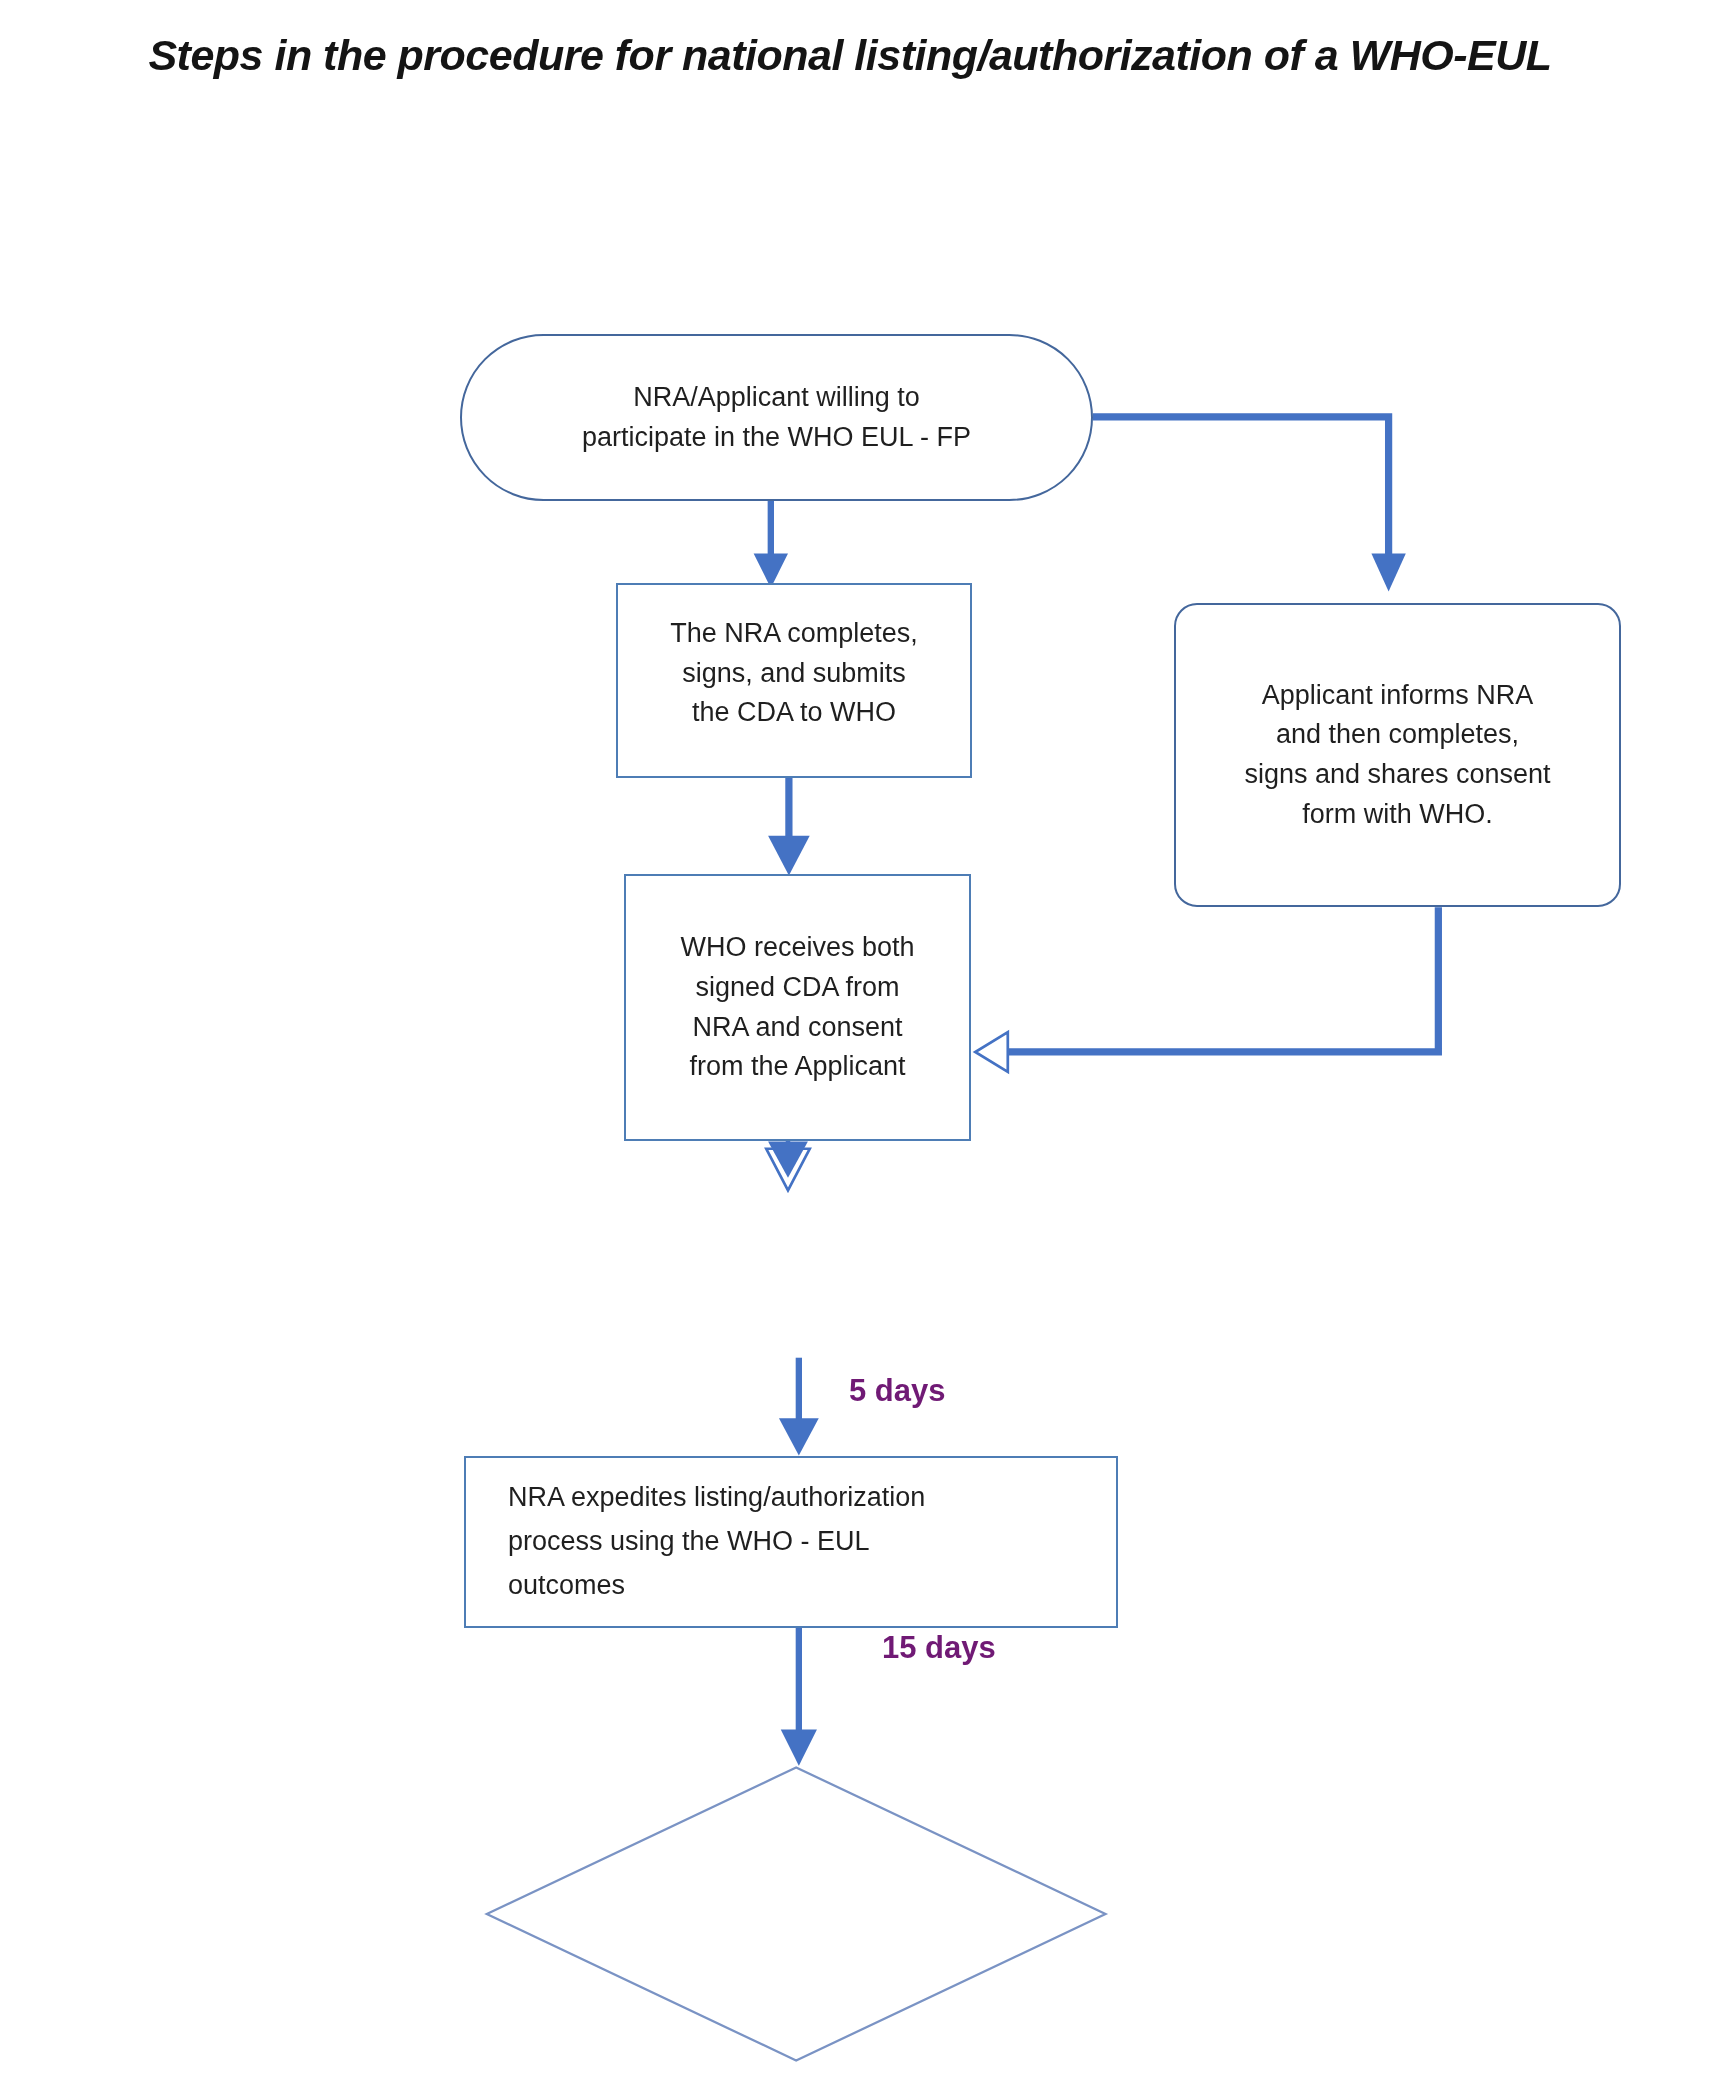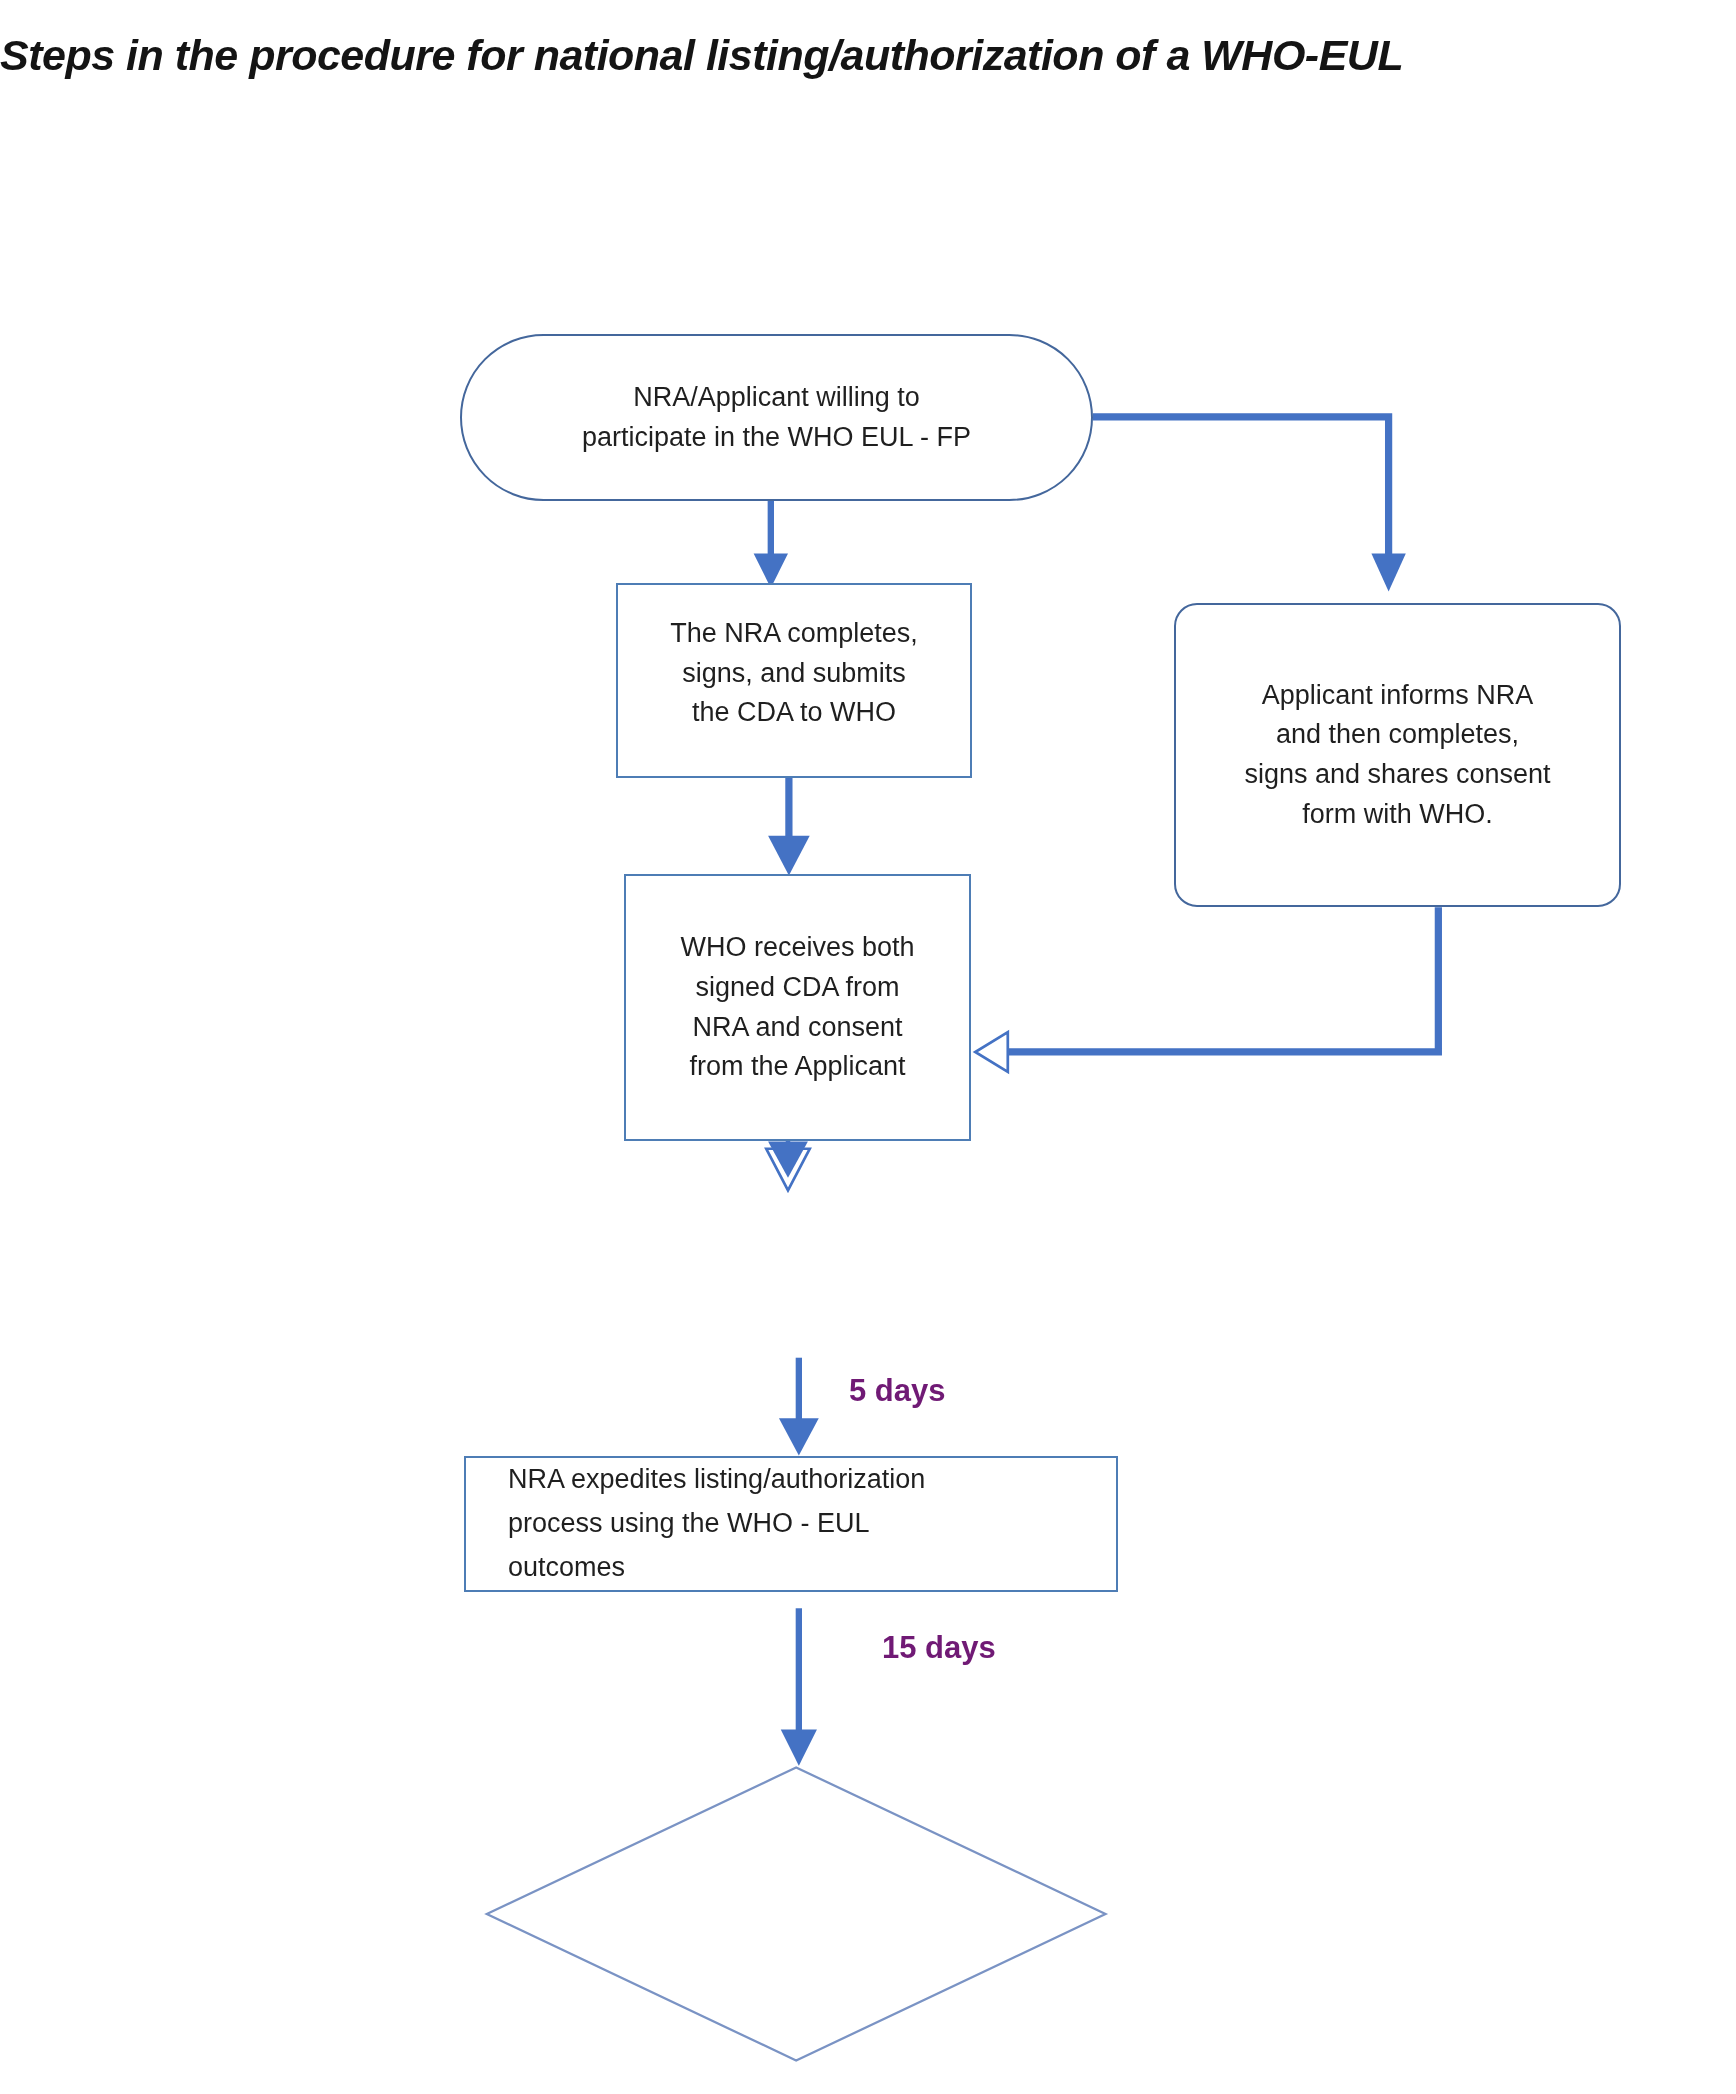--- a/index.html
+++ b/index.html
@@ -16,20 +16,21 @@
   body{font-family:"Liberation Sans", sans-serif;}
   .canvas{
     position:relative;
     width:1737px;height:2094px;
     background:var(--c-background);
     overflow:hidden;
   }
   .title{
     position:absolute;
     left:0;top:20px;width:1700px;
+    text-align:center;
     font-size:43px;
     font-weight:bold;
     font-style:italic;
     color:var(--c-title);
     line-height:1.65;
     letter-spacing:-0.5px;
   }
   .connectors{
     position:absolute;left:0;top:0;width:1737px;height:2094px;
   }
@@ -52,21 +53,21 @@
   }
   .process{
     border:2.7px solid var(--c-box_border);
   }
   .node-start{left:460px;top:334px;width:633px;height:167px;border-radius:86px;}
   .node-nra-cda{left:616px;top:583px;width:356px;height:195px;align-items:flex-start;padding-top:29px;}
   .node-applicant{left:1174px;top:603px;width:447px;height:304px;border-radius:23px;}
   .node-who-receives{left:624px;top:874px;width:347px;height:267px;}
   .node-who-shares{left:464px;top:1182px;width:659px;height:175px;}
   .node-nra-expedites{
-    left:464px;top:1456px;width:654px;height:136px;
+    left:464px;top:1456px;width:654px;height:172px;
     justify-content:flex-start;text-align:left;
     padding-left:42px;line-height:1.62;
   }
   .node-diamond-text{
     position:absolute;left:570px;top:1768px;width:452px;height:293px;
     display:flex;align-items:center;justify-content:center;
     text-align:center;color:var(--c-text);
     font-size:27px;line-height:1.5;white-space:pre-line;
     background:transparent;
   }

